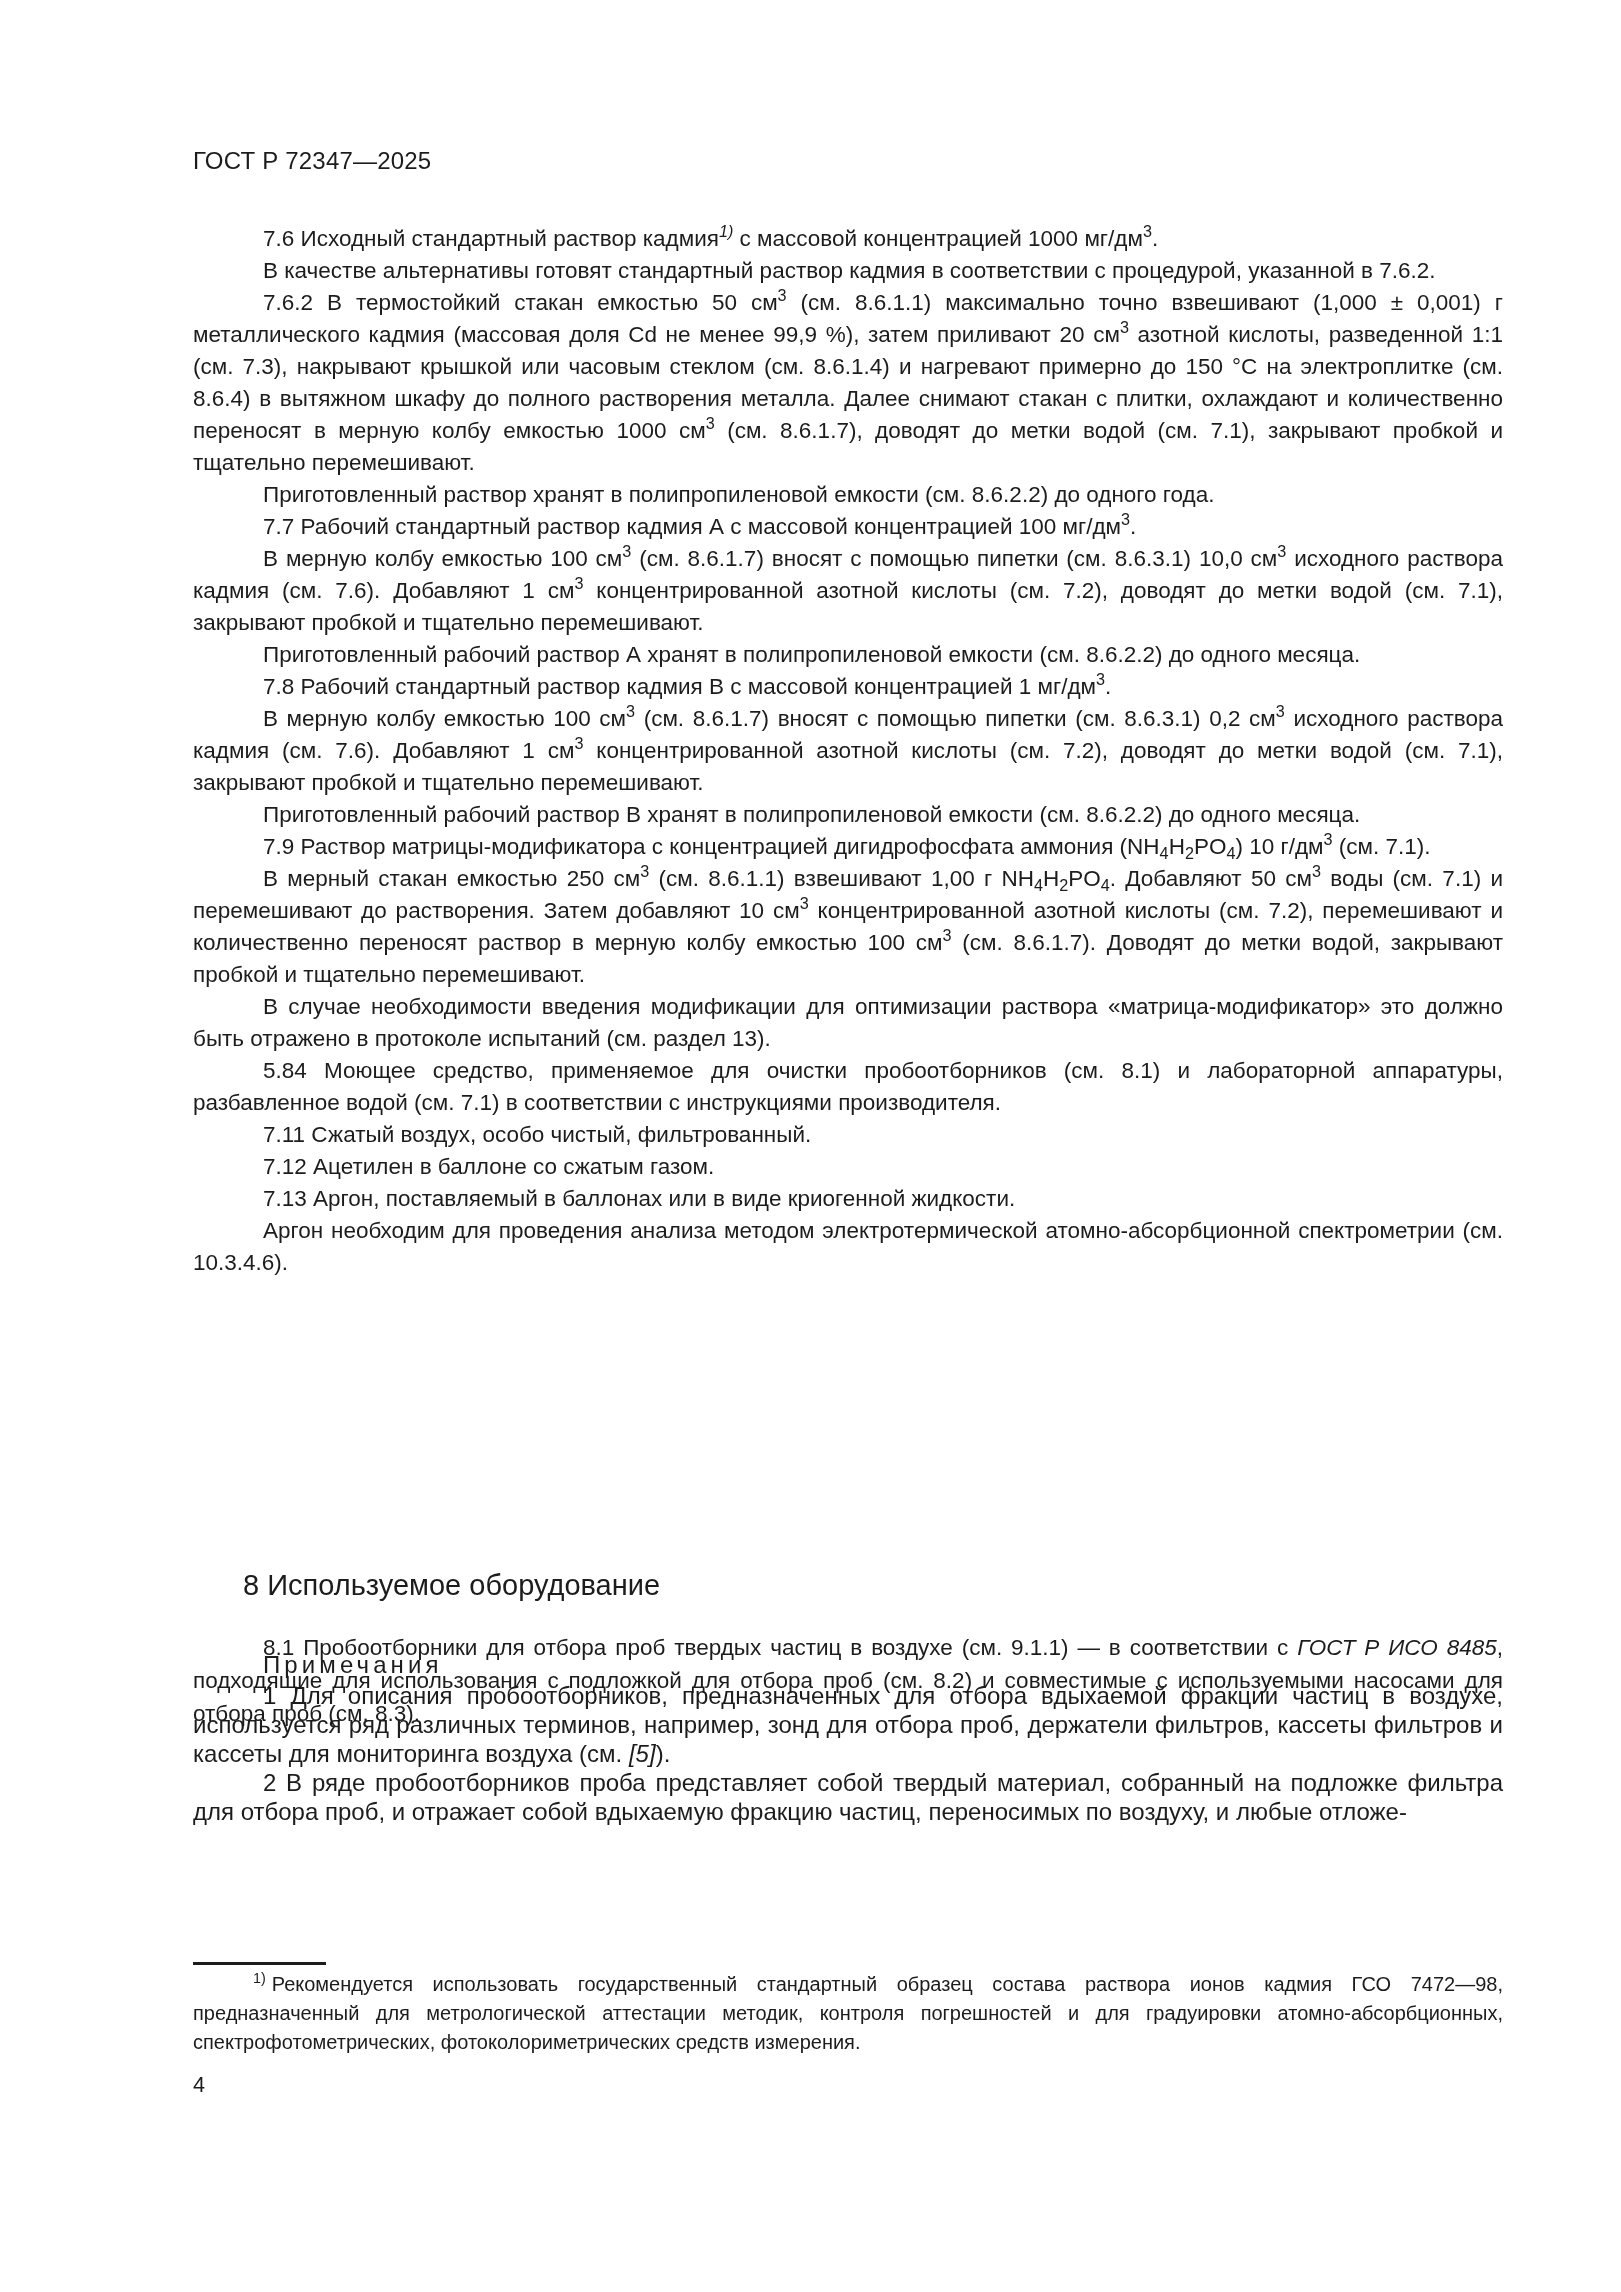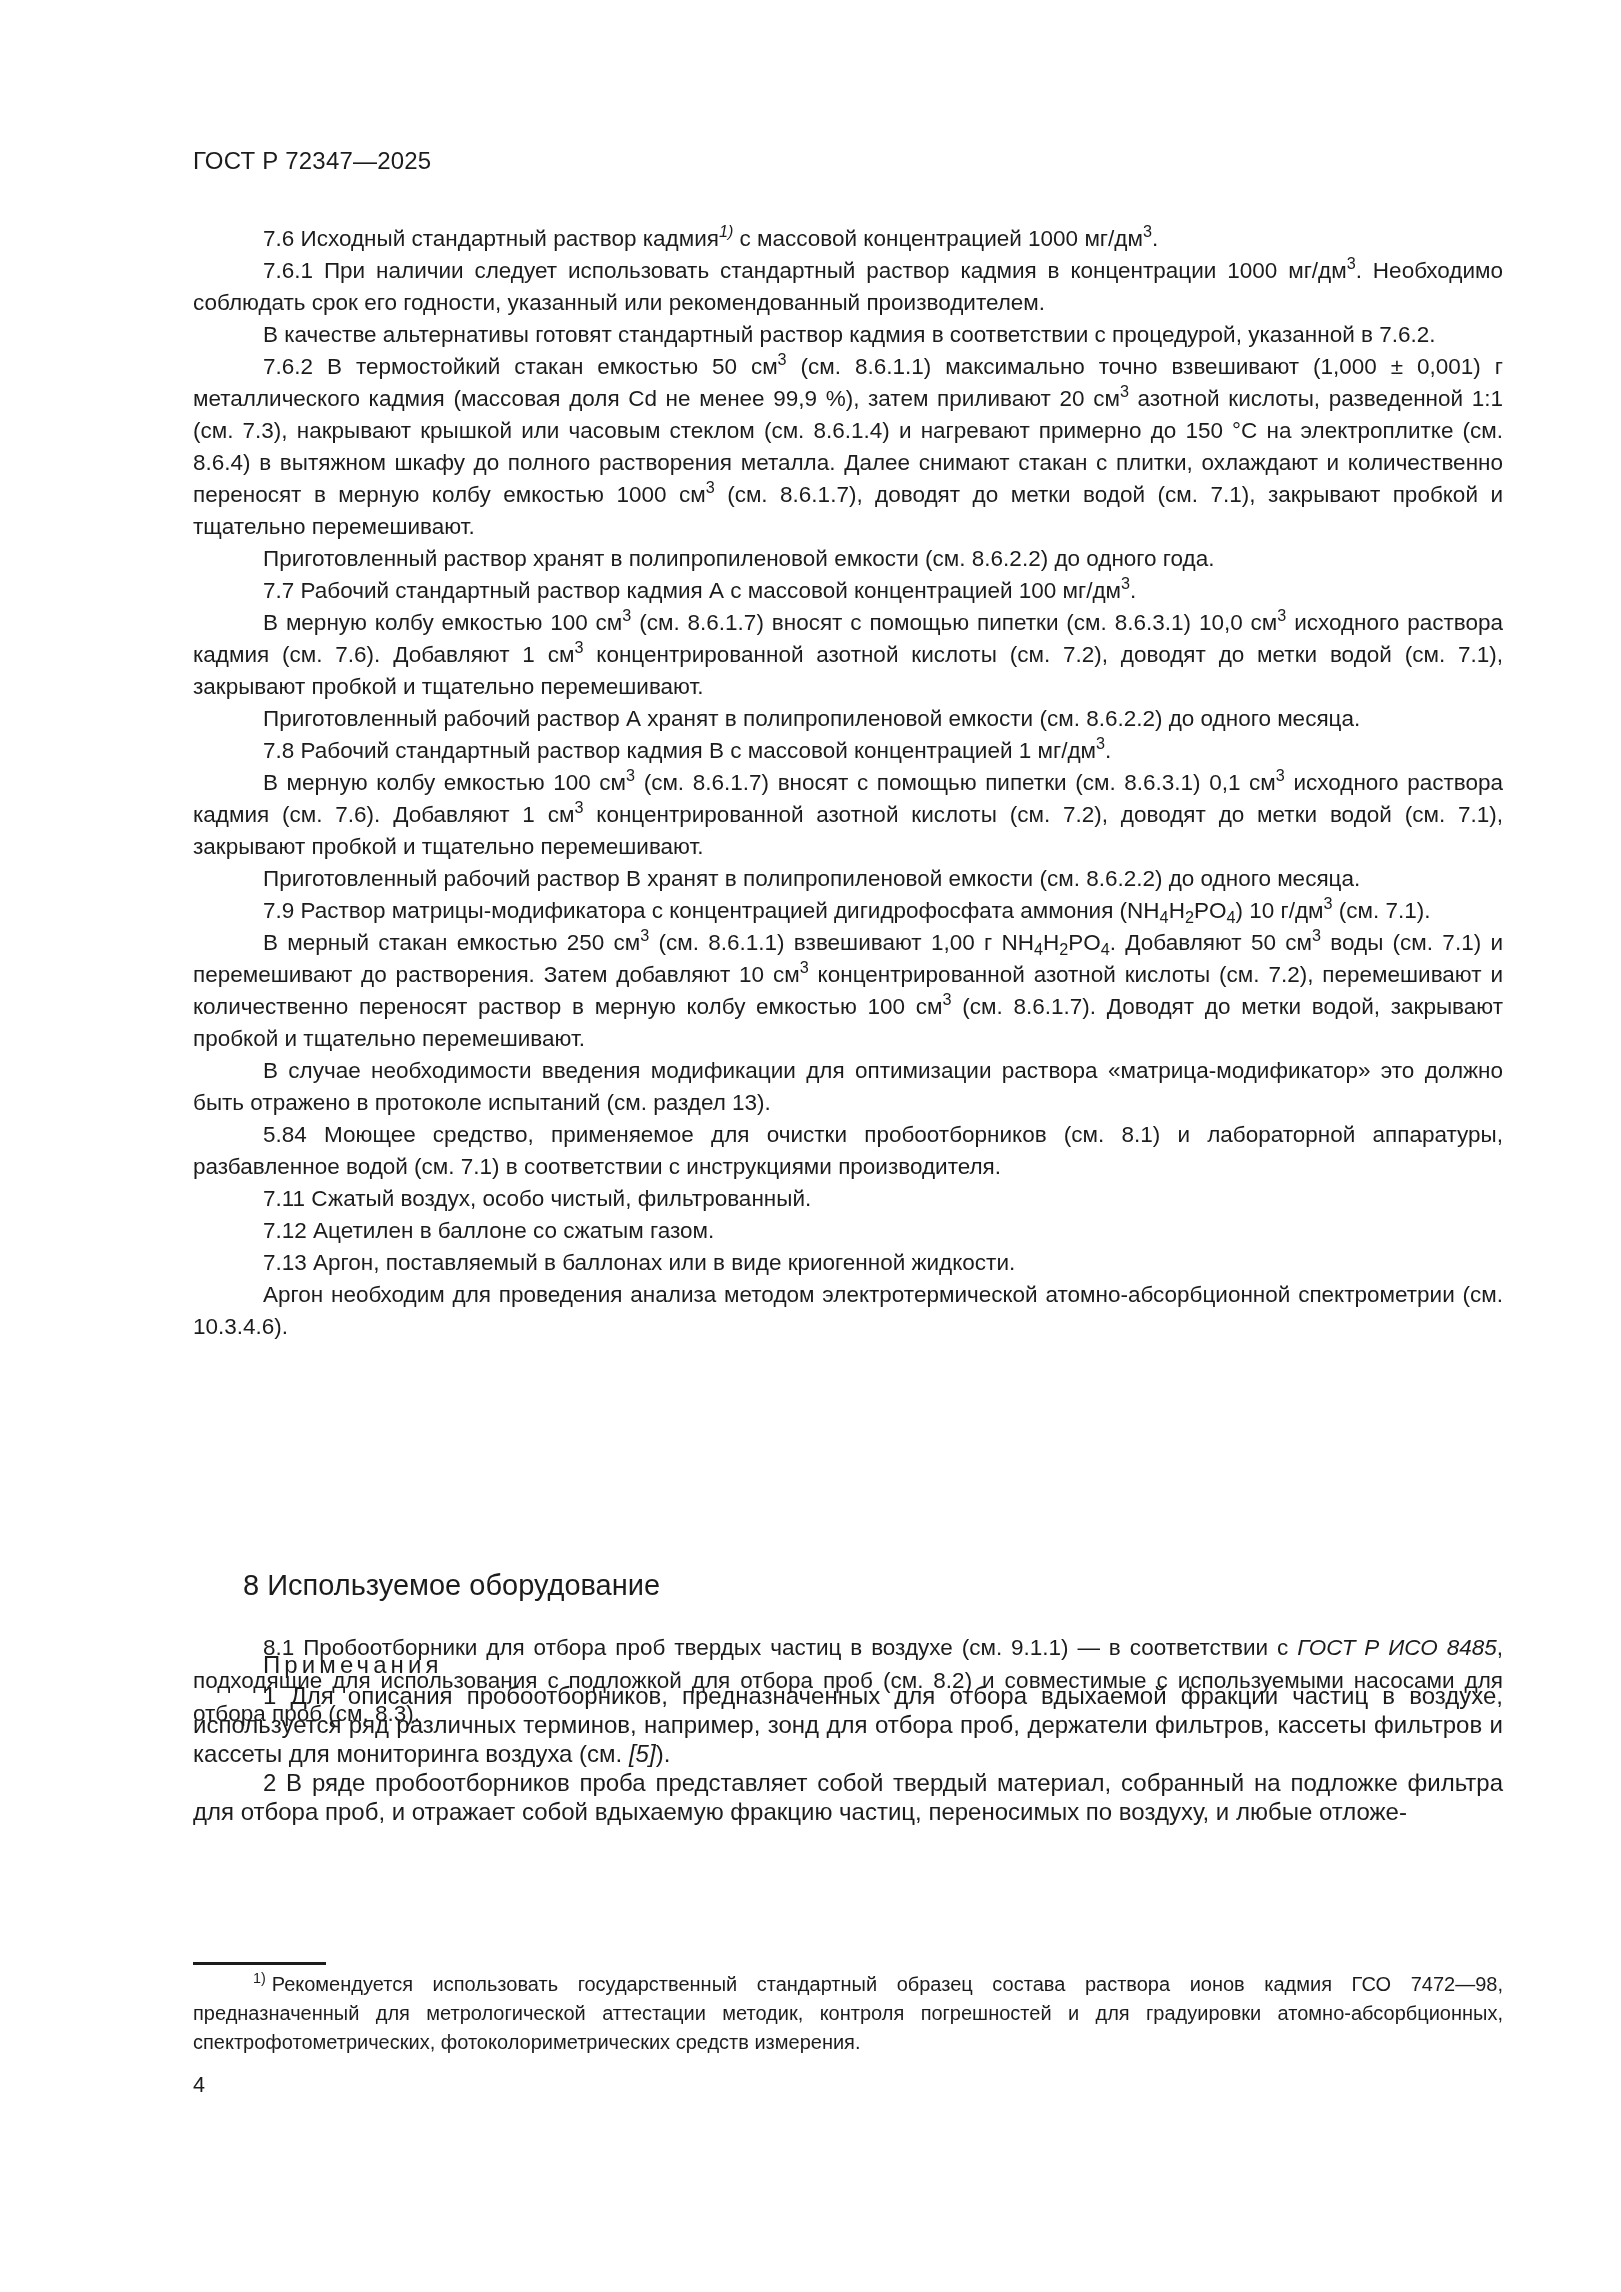--- a/index.html
+++ b/index.html
@@ -28,37 +28,36 @@
 </head>
 <body>
 
 <div class="page">
 
   <div class="doc-header">ГОСТ Р 72347—2025</div>
 
   <div class="body-text">
     <p><span>7.6 Исходный стандартный раствор кадмия</span><sup class="fn-ref">1)</sup><span> с массовой концентрацией 1000 мг/дм</span><sup>3</sup><span>.</span></p>
 
-    <p><span>7.6.1 При наличии следует использовать стандартный раствор кадмия в концентрации 1000 мг/дм</span><sup>3</sup><span>. Необходимо соблюдать срок его годности, указанный или рекомендованный производителем.</span></p>
 
     <p>В качестве альтернативы готовят стандартный раствор кадмия в соответствии с процедурой, указанной в 7.6.2.</p>
 
     <p><span>7.6.2 В термостойкий стакан емкостью 50 см</span><sup>3</sup><span> (см. 8.6.1.1) максимально точно взвешивают (1,000 ± 0,001) г металлического кадмия (массовая доля Cd не менее 99,9 %), затем приливают 20 см</span><sup>3</sup><span> азотной кислоты, разведенной 1:1 (см. 7.3), накрывают крышкой или часовым стеклом (см. 8.6.1.4) и нагревают примерно до 150 °С на электроплитке (см. 8.6.4) в вытяжном шкафу до полного растворения металла. Далее снимают стакан с плитки, охлаждают и количественно переносят в мерную колбу емкостью 1000 см</span><sup>3</sup><span> (см. 8.6.1.7), доводят до метки водой (см. 7.1), закрывают пробкой и тщательно перемешивают.</span></p>
 
     <p>Приготовленный раствор хранят в полипропиленовой емкости (см. 8.6.2.2) до одного года.</p>
 
     <p><span>7.7 Рабочий стандартный раствор кадмия А с массовой концентрацией 100 мг/дм</span><sup>3</sup><span>.</span></p>
 
     <p><span>В мерную колбу емкостью 100 см</span><sup>3</sup><span> (см. 8.6.1.7) вносят с помощью пипетки (см. 8.6.3.1) 10,0 см</span><sup>3</sup><span> исходного раствора кадмия (см. 7.6). Добавляют 1 см</span><sup>3</sup><span> концентрированной азотной кислоты (см. 7.2), доводят до метки водой (см. 7.1), закрывают пробкой и тщательно перемешивают.</span></p>
 
     <p>Приготовленный рабочий раствор А хранят в полипропиленовой емкости (см. 8.6.2.2) до одного месяца.</p>
 
     <p><span>7.8 Рабочий стандартный раствор кадмия В с массовой концентрацией 1 мг/дм</span><sup>3</sup><span>.</span></p>
 
-    <p><span>В мерную колбу емкостью 100 см</span><sup>3</sup><span> (см. 8.6.1.7) вносят с помощью пипетки (см. 8.6.3.1) 0,1 см</span><sup>3</sup><span> исходного раствора кадмия (см. 7.6). Добавляют 1 см</span><sup>3</sup><span> концентрированной азотной кислоты (см. 7.2), доводят до метки водой (см. 7.1), закрывают пробкой и тщательно перемешивают.</span></p>
+    <p><span>В мерную колбу емкостью 100 см</span><sup>3</sup><span> (см. 8.6.1.7) вносят с помощью пипетки (см. 8.6.3.1) 0,2 см</span><sup>3</sup><span> исходного раствора кадмия (см. 7.6). Добавляют 1 см</span><sup>3</sup><span> концентрированной азотной кислоты (см. 7.2), доводят до метки водой (см. 7.1), закрывают пробкой и тщательно перемешивают.</span></p>
 
     <p>Приготовленный рабочий раствор В хранят в полипропиленовой емкости (см. 8.6.2.2) до одного месяца.</p>
 
     <p><span>7.9 Раствор матрицы-модификатора с концентрацией дигидрофосфата аммония (NH</span><sub>4</sub><span>H</span><sub>2</sub><span>PO</span><sub>4</sub><span>) 10 г/дм</span><sup>3</sup><span> (см. 7.1).</span></p>
 
     <p><span>В мерный стакан емкостью 250 см</span><sup>3</sup><span> (см. 8.6.1.1) взвешивают 1,00 г NH</span><sub>4</sub><span>H</span><sub>2</sub><span>PO</span><sub>4</sub><span>. Добавляют 50 см</span><sup>3</sup><span> воды (см. 7.1) и перемешивают до растворения. Затем добавляют 10 см</span><sup>3</sup><span> концентрированной азотной кислоты (см. 7.2), перемешивают и количественно переносят раствор в мерную колбу емкостью 100 см</span><sup>3</sup><span> (см. 8.6.1.7). Доводят до метки водой, закрывают пробкой и тщательно перемешивают.</span></p>
 
     <p>В случае необходимости введения модификации для оптимизации раствора «матрица-модификатор» это должно быть отражено в протоколе испытаний (см. раздел 13).</p>
     <p>5.84 Моющее средство, применяемое для очистки пробоотборников (см. 8.1) и лабораторной аппаратуры, разбавленное водой (см. 7.1) в соответствии с инструкциями производителя.</p>
     <p>7.11 Сжатый воздух, особо чистый, фильтрованный.</p>

